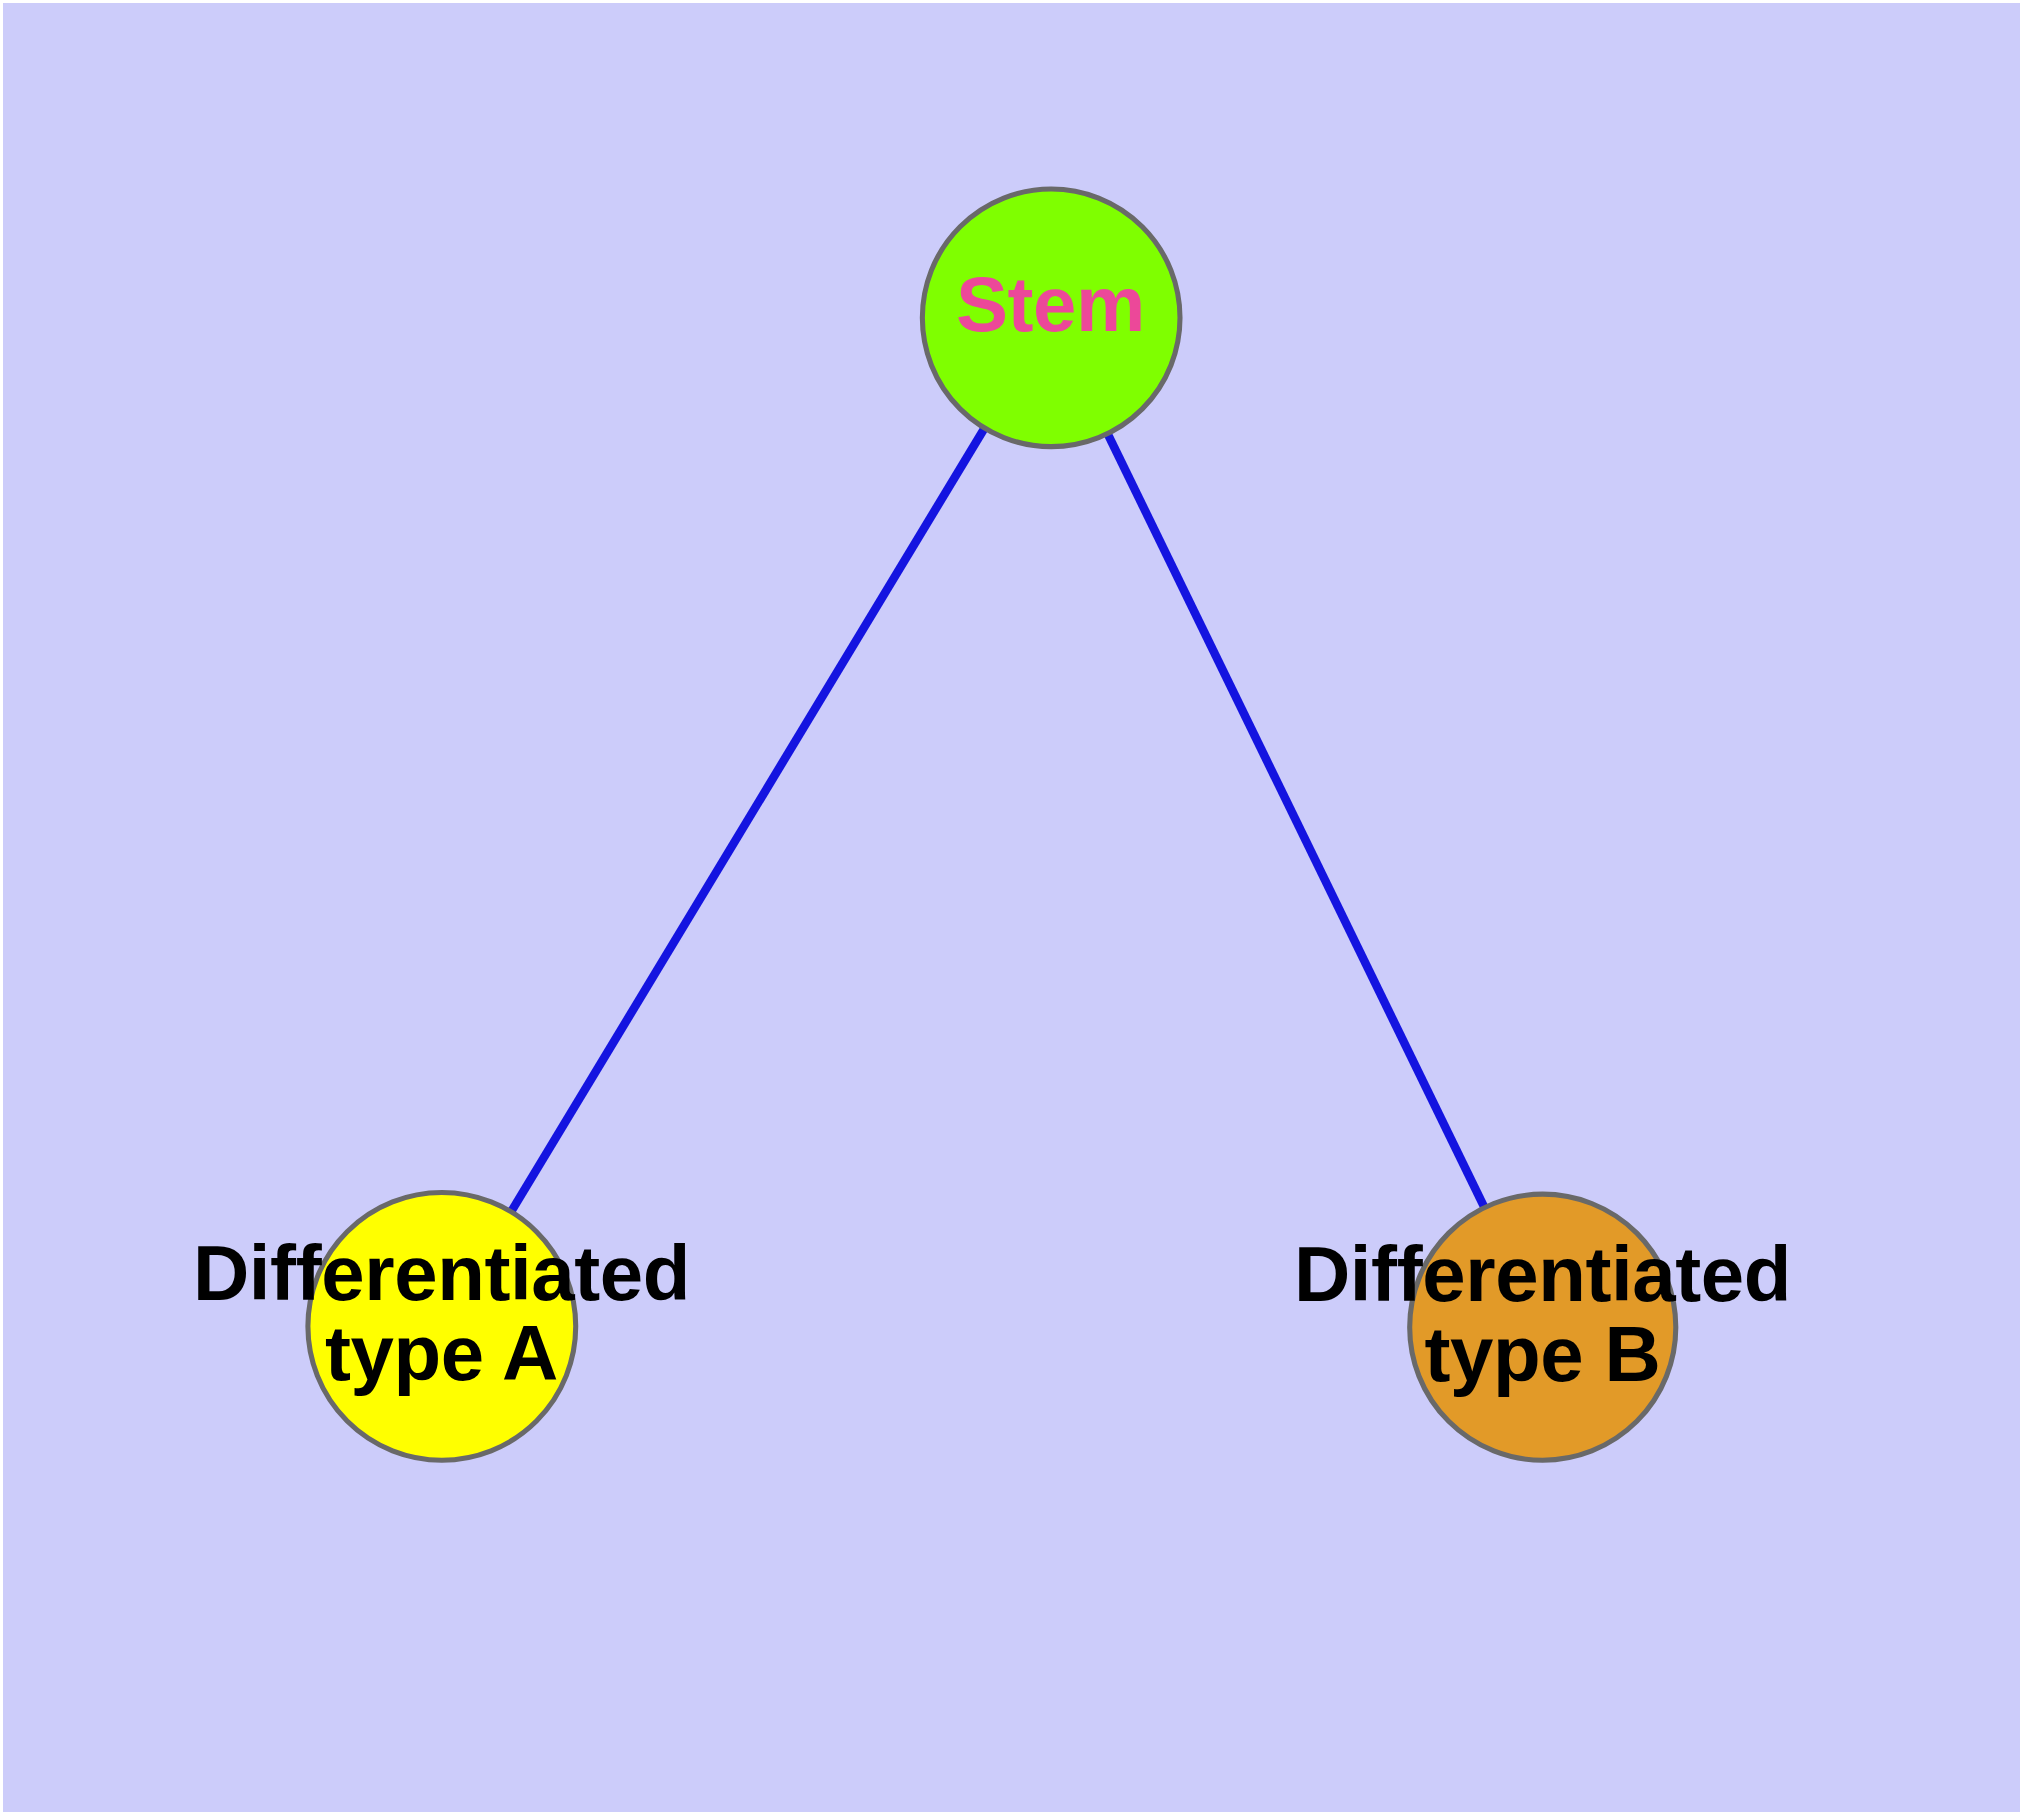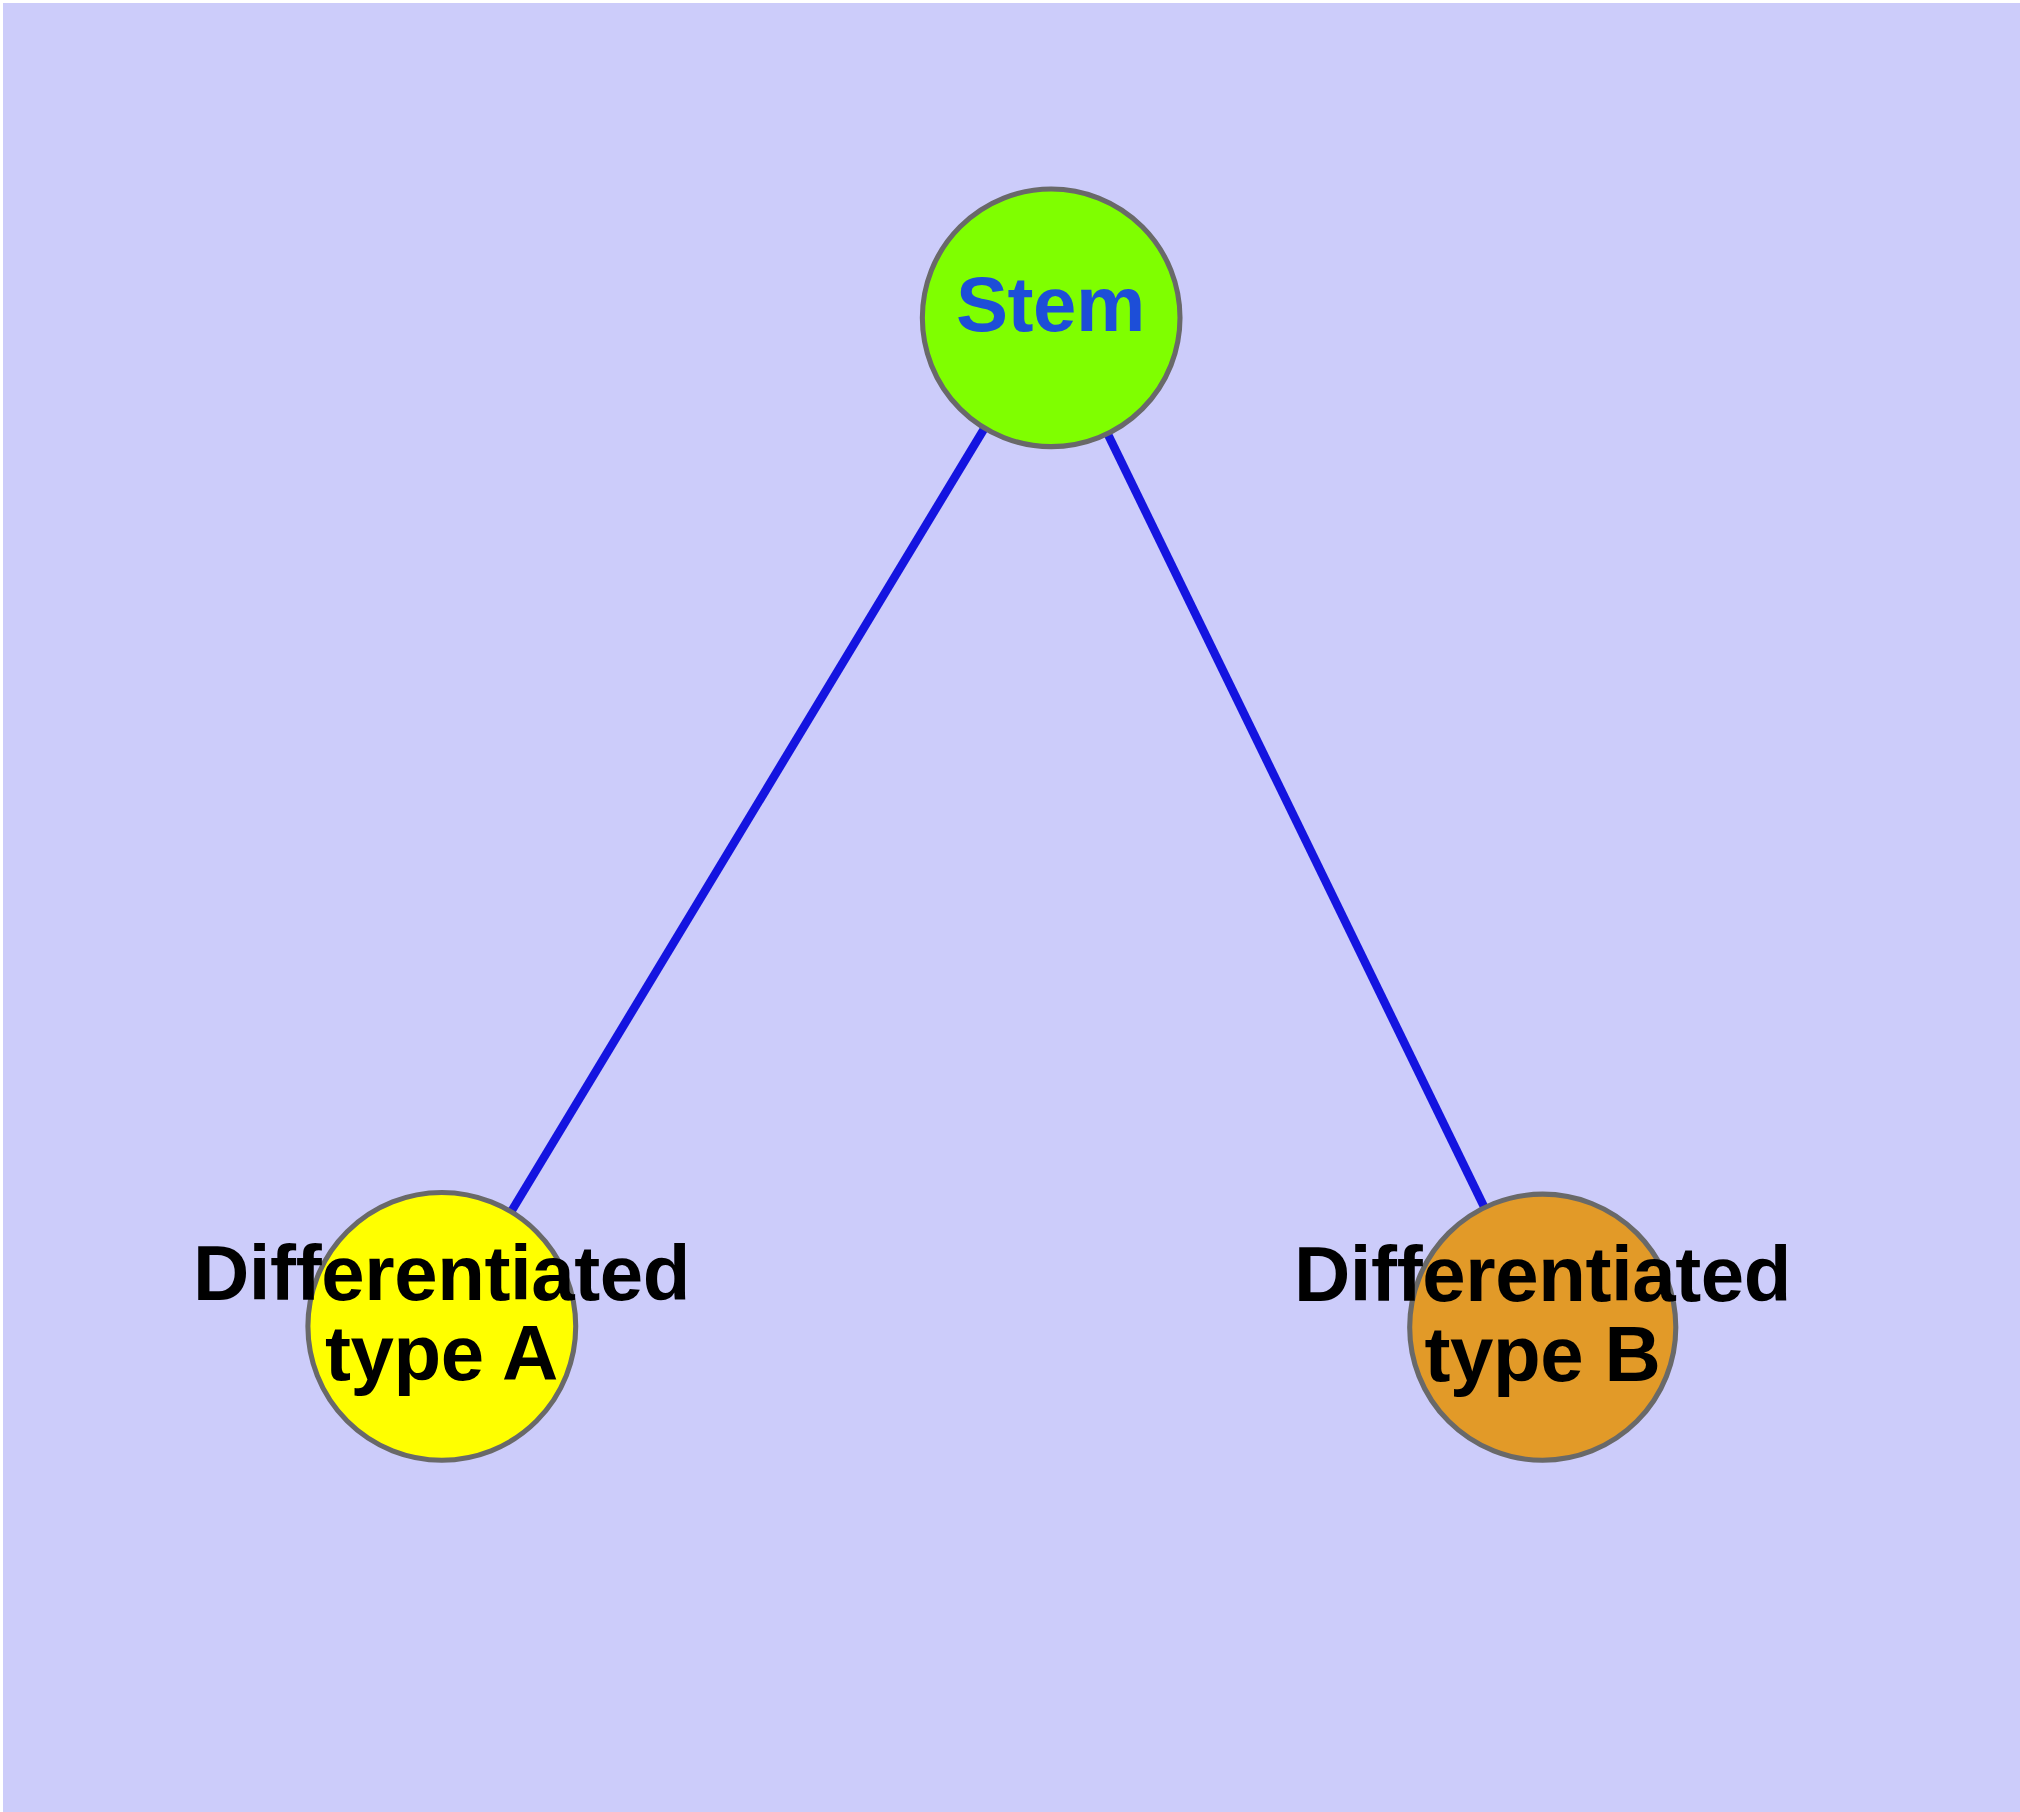--- a/index.html
+++ b/index.html
@@ -56,21 +56,21 @@
         <line x1="1240" y1="375" x2="1820" y2="1566" stroke="#1414e0" stroke-width="10" stroke-linecap="butt"></line>
       </g>
     <g id="node-layer">
         <circle cx="1240" cy="375" r="152" fill="#7fff00" stroke="#696969" stroke-width="6"></circle>
         <circle cx="521" cy="1565" r="158" fill="#ffff00" stroke="#696969" stroke-width="6"></circle>
         <circle cx="1820" cy="1566" r="157" fill="#e29a28" stroke="#696969" stroke-width="6"></circle>
       </g>
   </svg>
 
   <div id="label-layer">
-      <div class="node-label" style="color: #1d4ed8; width: 1017px; left: 542px; top: 264px;">Stem</div>
+      <div class="node-label" style="color: #ec4899; width: 1017px; left: 542px; top: 264px;">Stem</div>
       <div class="node-label" style="color: rgb(0, 0, 0); width: 1017px; left: -67px; top: 1233px;">Differentiated
 type A</div>
       <div class="node-label" style="color: rgb(0, 0, 0); width: 1017px; left: 1034px; top: 1234px;">Differentiated
 type B</div>
     </div>
 
 </div>
 
 
 </body></html>

